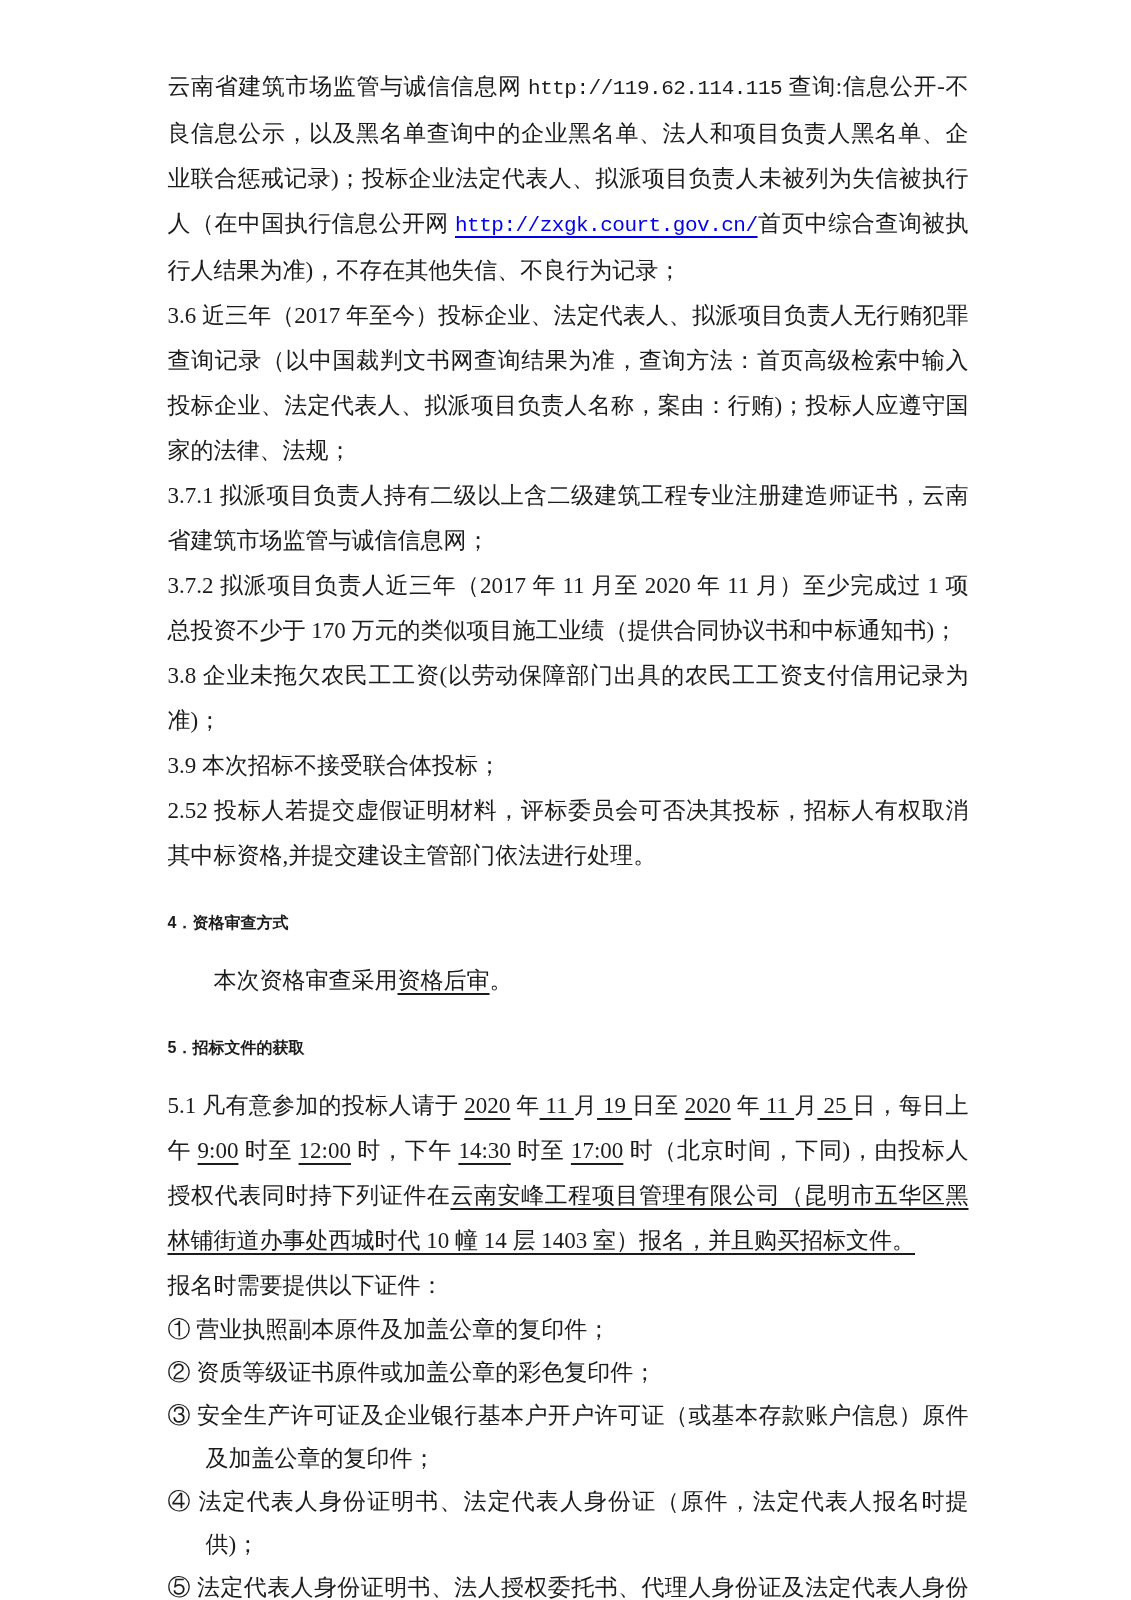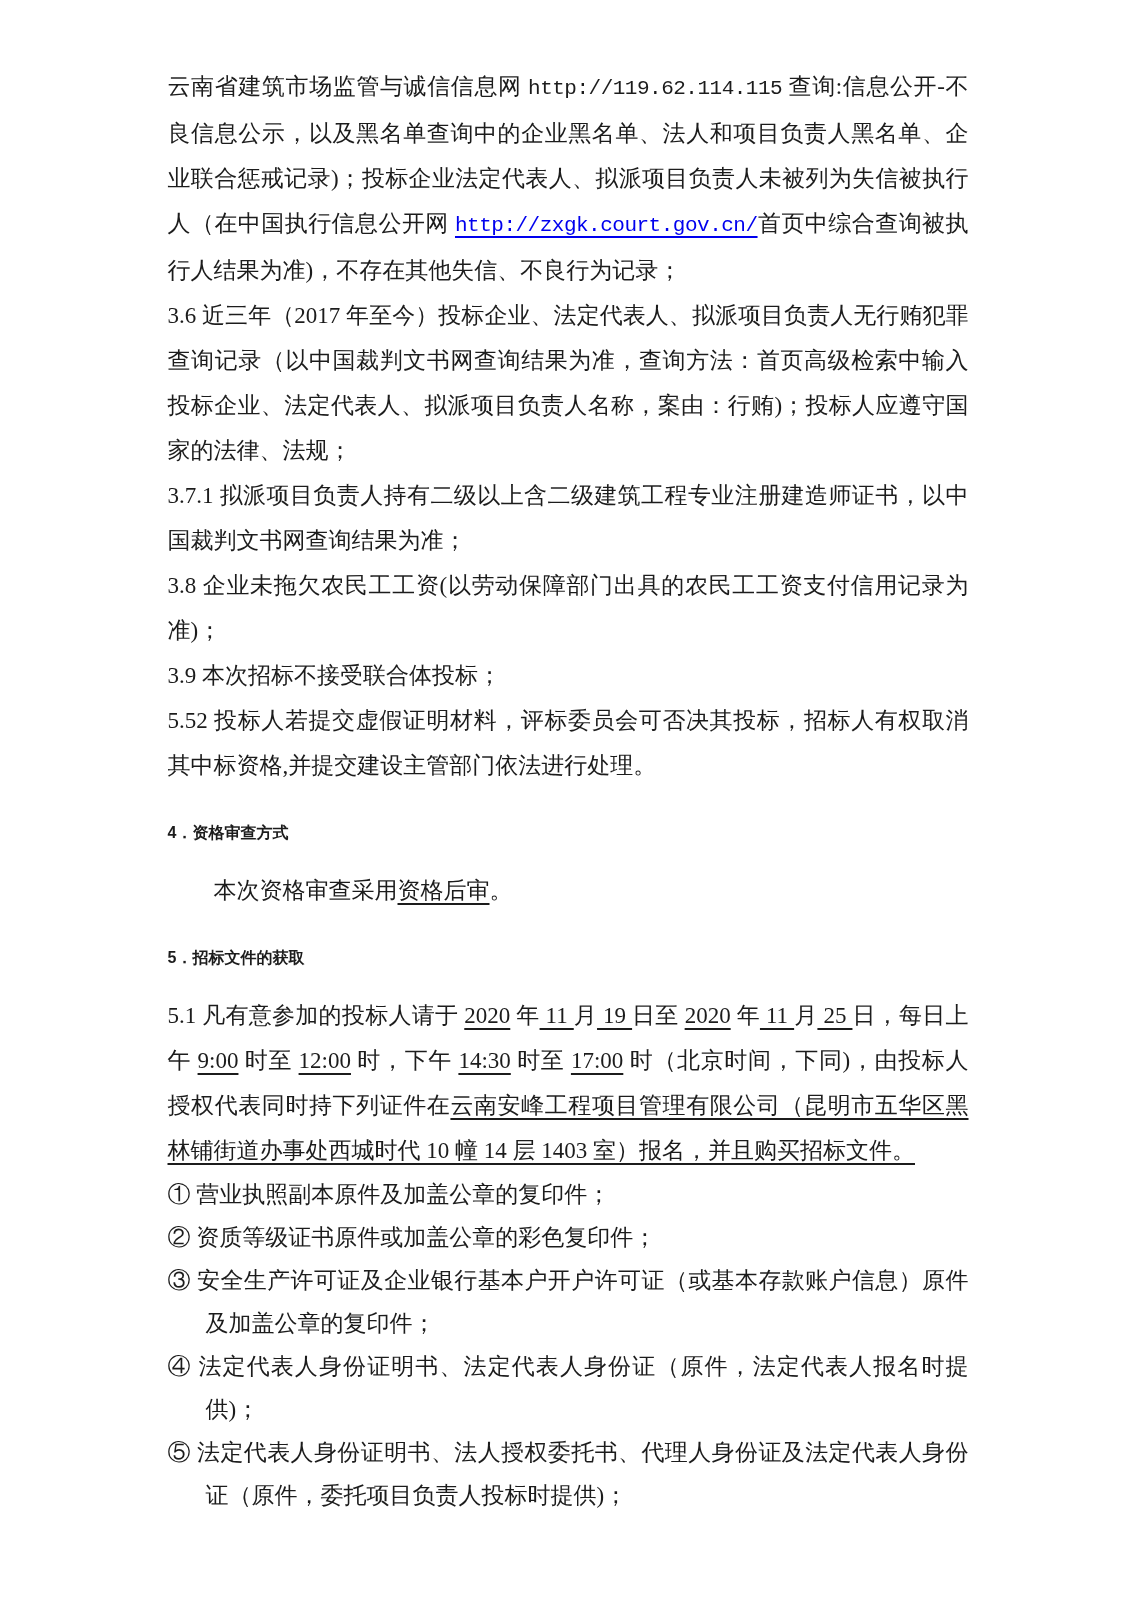--- a/index.html
+++ b/index.html
@@ -71,37 +71,39 @@
 </head>
 <body>
 
 <div class="page">
 
   <p class="para"><span>云南省建筑市场监管与诚信信息网 </span><span class="mono">http://119.62.114.115</span><span> 查询:信息公开-不良信息公示，以及黑名单查询中的企业黑名单、法人和项目负责人黑名单、企业联合惩戒记录)；投标企业法定代表人、拟派项目负责人未被列为失信被执行人（在中国执行信息公开网 </span><a class="link mono">http://zxgk.court.gov.cn/</a><span>首页中综合查询被执行人结果为准)，不存在其他失信、不良行为记录；</span></p>
 
   <p class="para">3.6 近三年（2017 年至今）投标企业、法定代表人、拟派项目负责人无行贿犯罪查询记录（以中国裁判文书网查询结果为准，查询方法：首页高级检索中输入投标企业、法定代表人、拟派项目负责人名称，案由：行贿)；投标人应遵守国家的法律、法规；</p>
 
 
-  <p class="para">3.7.1 拟派项目负责人持有二级以上含二级建筑工程专业注册建造师证书，以中国裁判文书网查询结果为准；</p>
+  <p class="para">3.7.1 拟派项目负责人持有二级以上含二级建筑工程专业注册建造师证书，云南省建筑市场监管与诚信信息网；</p>
 
+  <p class="para">3.7.2 拟派项目负责人近三年（2017 年 11 月至 2020 年 11 月）至少完成过 1 项总投资不少于 170 万元的类似项目施工业绩（提供合同协议书和中标通知书)；</p>
 
   <p class="para">3.8 企业未拖欠农民工工资(以劳动保障部门出具的农民工工资支付信用记录为准)；</p>
 
   <p class="para">3.9 本次招标不接受联合体投标；</p>
 
-  <p class="para">5.52 投标人若提交虚假证明材料，评标委员会可否决其投标，招标人有权取消其中标资格,并提交建设主管部门依法进行处理。</p>
+  <p class="para">2.52 投标人若提交虚假证明材料，评标委员会可否决其投标，招标人有权取消其中标资格,并提交建设主管部门依法进行处理。</p>
 
   <h2 class="heading">4．资格审查方式</h2>
 
   <p class="para indent-2"><span>本次资格审查采用</span><span class="u">资格后审</span><span>。</span></p>
 
   <h2 class="heading">5．招标文件的获取</h2>
 
   <p class="para"><span>5.1 凡有意参加的投标人请于 </span><span class="u">2020</span><span> 年</span><span class="u">&nbsp;11&nbsp;</span><span>月</span><span class="u">&nbsp;19&nbsp;</span><span>日至 </span><span class="u">2020</span><span> 年</span><span class="u">&nbsp;11&nbsp;</span><span>月</span><span class="u">&nbsp;25&nbsp;</span><span>日，每日上午 </span><span class="u">9:00</span><span> 时至 </span><span class="u">12:00</span><span> 时，下午 </span><span class="u">14:30</span><span> 时至 </span><span class="u">17:00</span><span> 时（北京时间，下同)，由投标人授权代表同时持下列证件在</span><span class="u">云南安峰工程项目管理有限公司（昆明市五华区黑林铺街道办事处西城时代 10 幢 14 层 1403 室）报名，并且购买招标文件。</span></p>
 
+  <p class="para">报名时需要提供以下证件：</p>
 
   <ul class="doc-list">
     <li class="doc-item">① 营业执照副本原件及加盖公章的复印件；</li>
     <li class="doc-item">② 资质等级证书原件或加盖公章的彩色复印件；</li>
     <li class="doc-item">③ 安全生产许可证及企业银行基本户开户许可证（或基本存款账户信息）原件及加盖公章的复印件；</li>
     <li class="doc-item">④ 法定代表人身份证明书、法定代表人身份证（原件，法定代表人报名时提供)；</li>
     <li class="doc-item">⑤ 法定代表人身份证明书、法人授权委托书、代理人身份证及法定代表人身份证（原件，委托项目负责人投标时提供)；</li>
   </ul>
 
 </div>

